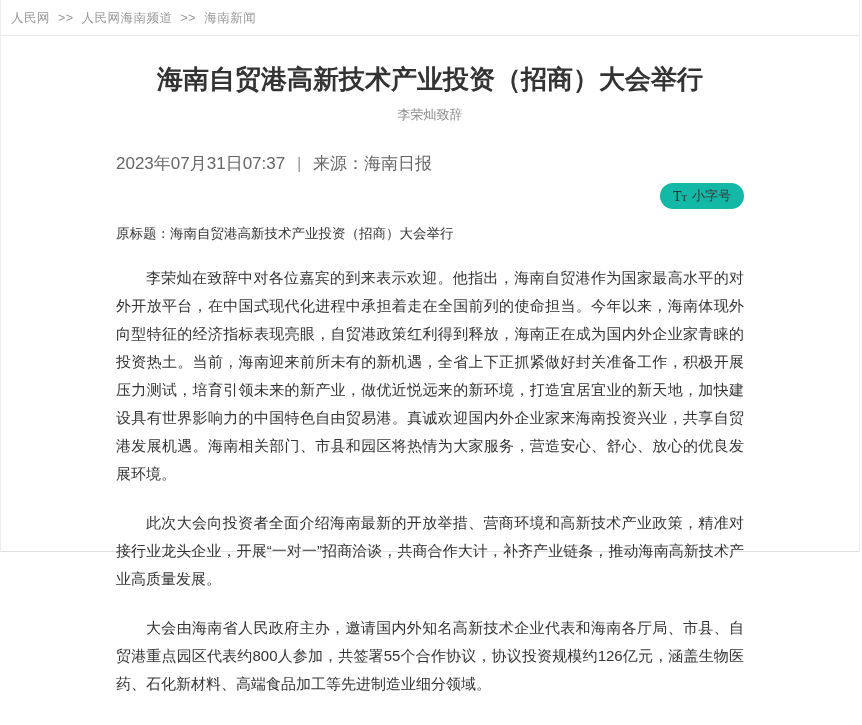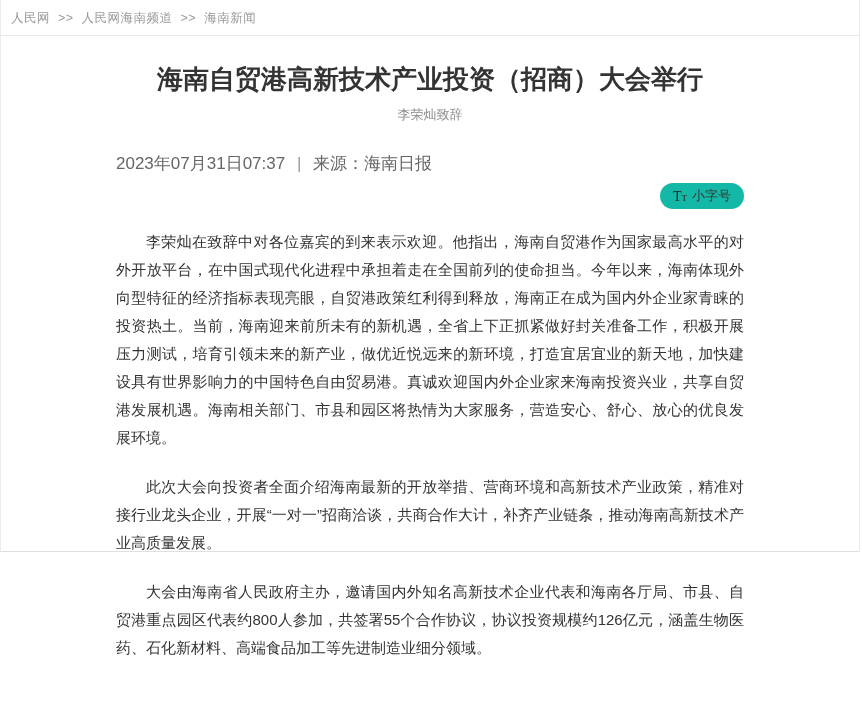--- a/index.html
+++ b/index.html
@@ -111,19 +111,20 @@
       <span>来源：</span><a>海南日报</a>
     </div>
 
     <div class="toolbar">
       <button class="font-size-pill">
         <span class="tt-icon"><span class="t-big">T</span><span class="t-small">T</span></span>
         <span>小字号</span>
       </button>
     </div>
 
+    <p class="original-title"><span>原标题：</span><span>海南自贸港高新技术产业投资（招商）大会举行</span></p>
 
     <p class="body-para">李荣灿在致辞中对各位嘉宾的到来表示欢迎。他指出，海南自贸港作为国家最高水平的对外开放平台，在中国式现代化进程中承担着走在全国前列的使命担当。今年以来，海南体现外向型特征的经济指标表现亮眼，自贸港政策红利得到释放，海南正在成为国内外企业家青睐的投资热土。当前，海南迎来前所未有的新机遇，全省上下正抓紧做好封关准备工作，积极开展压力测试，培育引领未来的新产业，做优近悦远来的新环境，打造宜居宜业的新天地，加快建设具有世界影响力的中国特色自由贸易港。真诚欢迎国内外企业家来海南投资兴业，共享自贸港发展机遇。海南相关部门、市县和园区将热情为大家服务，营造安心、舒心、放心的优良发展环境。</p>
     <p class="body-para">此次大会向投资者全面介绍海南最新的开放举措、营商环境和高新技术产业政策，精准对接行业龙头企业，开展“一对一”招商洽谈，共商合作大计，补齐产业链条，推动海南高新技术产业高质量发展。</p>
     <p class="body-para">大会由海南省人民政府主办，邀请国内外知名高新技术企业代表和海南各厅局、市县、自贸港重点园区代表约800人参加，共签署55个合作协议，协议投资规模约126亿元，涵盖生物医药、石化新材料、高端食品加工等先进制造业细分领域。</p>
 
   </div>
 </div>
 
 </body></html>

